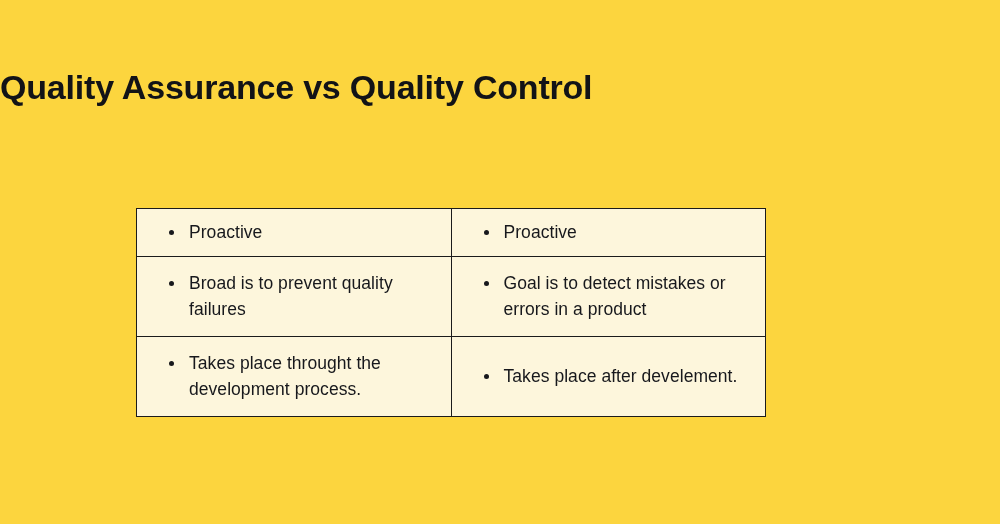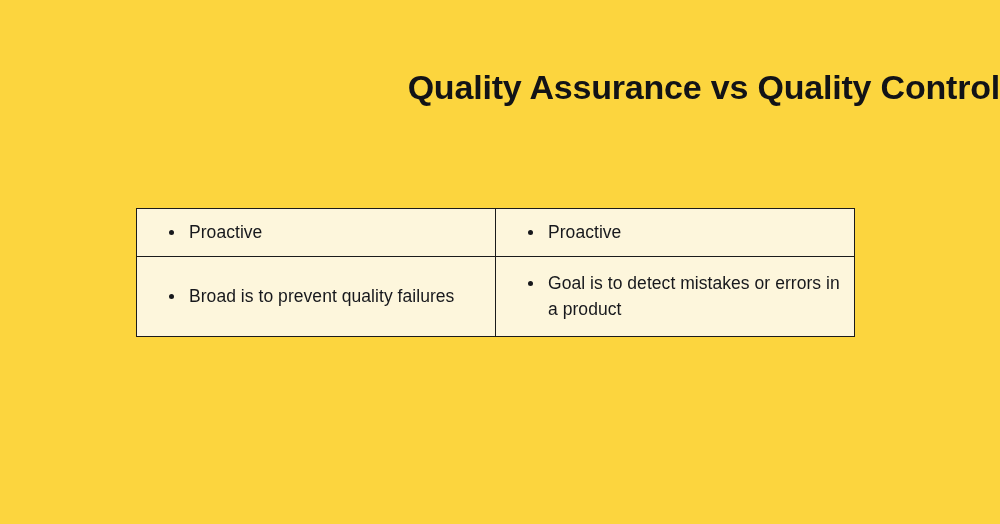--- a/index.html
+++ b/index.html
@@ -22,35 +22,35 @@
     background: #fcd53e;
     box-sizing: border-box;
   }
 
   
   .title {
     position: absolute;
     left: 0;
     top: 64px;
     width: 1000px;
-    text-align: right;
+    text-align: left;
     font-size: 34px;
     line-height: 46px;
     font-weight: 700;
     letter-spacing: -0.2px;
     color: #121317;
     white-space: nowrap;
   }
 
   
   .compare-table {
     position: absolute;
     left: 136px;
     top: 208px;
-    width: 719px;
+    width: 630px;
     border-collapse: collapse;
     background: #fdf6dc;
     table-layout: fixed;
   }
 
   .compare-table td {
     width: 50%;
     background: #fdf6dc;
     border: 1.6px solid #1b1b1b;
     padding: 0;
@@ -139,17 +139,39 @@
             <ul class="bullet-list">
               <li class="bullet-item">
                 <span class="bullet-dot"></span>
                 <span>Goal is to detect mistakes or errors in a product</span>
               </li>
             </ul>
           </div>
         </td>
       </tr>
 
+      <tr class="row-tall">
+        <td>
+          <div class="cell-inner">
+            <ul class="bullet-list">
+              <li class="bullet-item">
+                <span class="bullet-dot"></span>
+                <span>Takes place throught the development process.</span>
+              </li>
+            </ul>
+          </div>
+        </td>
+        <td>
+          <div class="cell-inner">
+            <ul class="bullet-list">
+              <li class="bullet-item">
+                <span class="bullet-dot"></span>
+                <span>Takes place after develement.</span>
+              </li>
+            </ul>
+          </div>
+        </td>
+      </tr>
 
     </tbody>
   </table>
 
 </div>
 
 </body></html>

